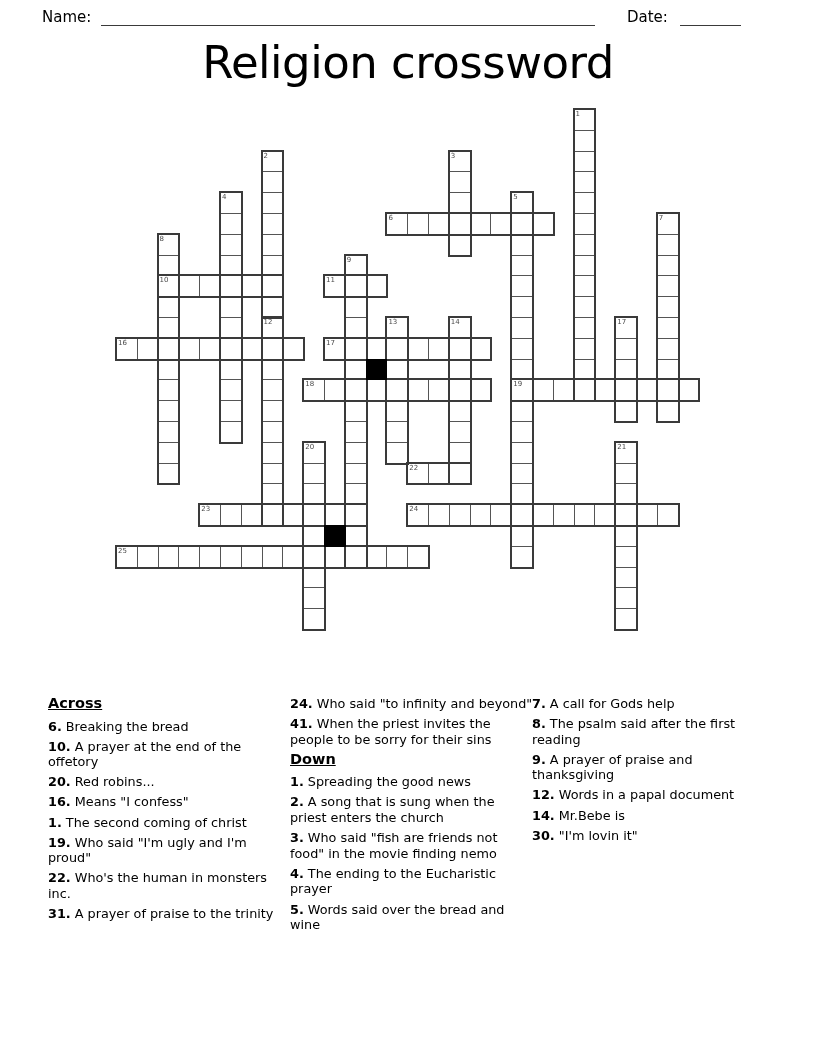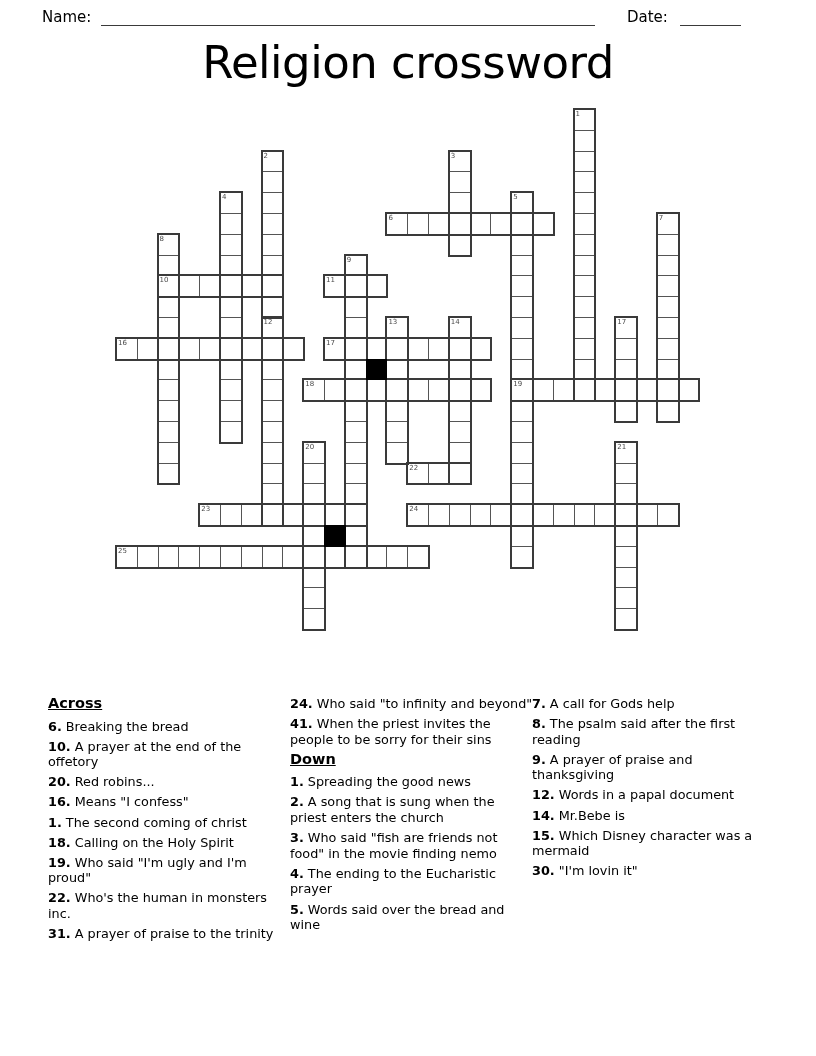--- a/index.html
+++ b/index.html
@@ -325,38 +325,36 @@
       <div class="cell black" style="left: 208px; top: 416px; width: 21.8px; height: 21.8px; background: rgb(0, 0, 0);"></div>
     </div>
 
   <div class="clue-col" style="left:48px;">
       <div class="clue-header">Across</div>
       <p class="clue"><b>6.</b> Breaking the bread</p>
       <p class="clue"><b>10.</b> A prayer at the end of the offetory</p>
       <p class="clue"><b>20.</b> Red robins...</p>
       <p class="clue"><b>16.</b> Means "I confess"</p>
       <p class="clue"><b>1.</b> The second coming of christ</p>
-      <p class="clue"><b>18.</b> Calling on the Holy Spirit</p>
       <p class="clue"><b>19.</b> Who said "I'm ugly and I'm proud"</p>
       <p class="clue"><b>22.</b> Who's the human in monsters inc.</p>
       <p class="clue"><b>31.</b> A prayer of praise to the trinity</p>
     </div>
   <div class="clue-col" style="left:290px;">
       <p class="clue"><b>24.</b> Who said "to infinity and beyond"</p>
       <p class="clue"><b>41.</b> When the priest invites the people to be sorry for their sins</p>
       <div class="clue-header">Down</div>
       <p class="clue"><b>1.</b> Spreading the good news</p>
       <p class="clue"><b>2.</b> A song that is sung when the priest enters the church</p>
       <p class="clue"><b>3.</b> Who said "fish are friends not food" in the movie finding nemo</p>
       <p class="clue"><b>4.</b> The ending to the Eucharistic prayer</p>
       <p class="clue"><b>5.</b> Words said over the bread and wine</p>
     </div>
   <div class="clue-col" style="left:532px;">
       <p class="clue"><b>7.</b> A call for Gods help</p>
       <p class="clue"><b>8.</b> The psalm said after the first reading</p>
       <p class="clue"><b>9.</b> A prayer of praise and thanksgiving</p>
       <p class="clue"><b>12.</b> Words in a papal document</p>
       <p class="clue"><b>14.</b> Mr.Bebe is</p>
-      <p class="clue"><b>15.</b> Which Disney character was a mermaid</p>
       <p class="clue"><b>30.</b> "I'm lovin it"</p>
     </div>
 
 </div>
 
 </body></html>

